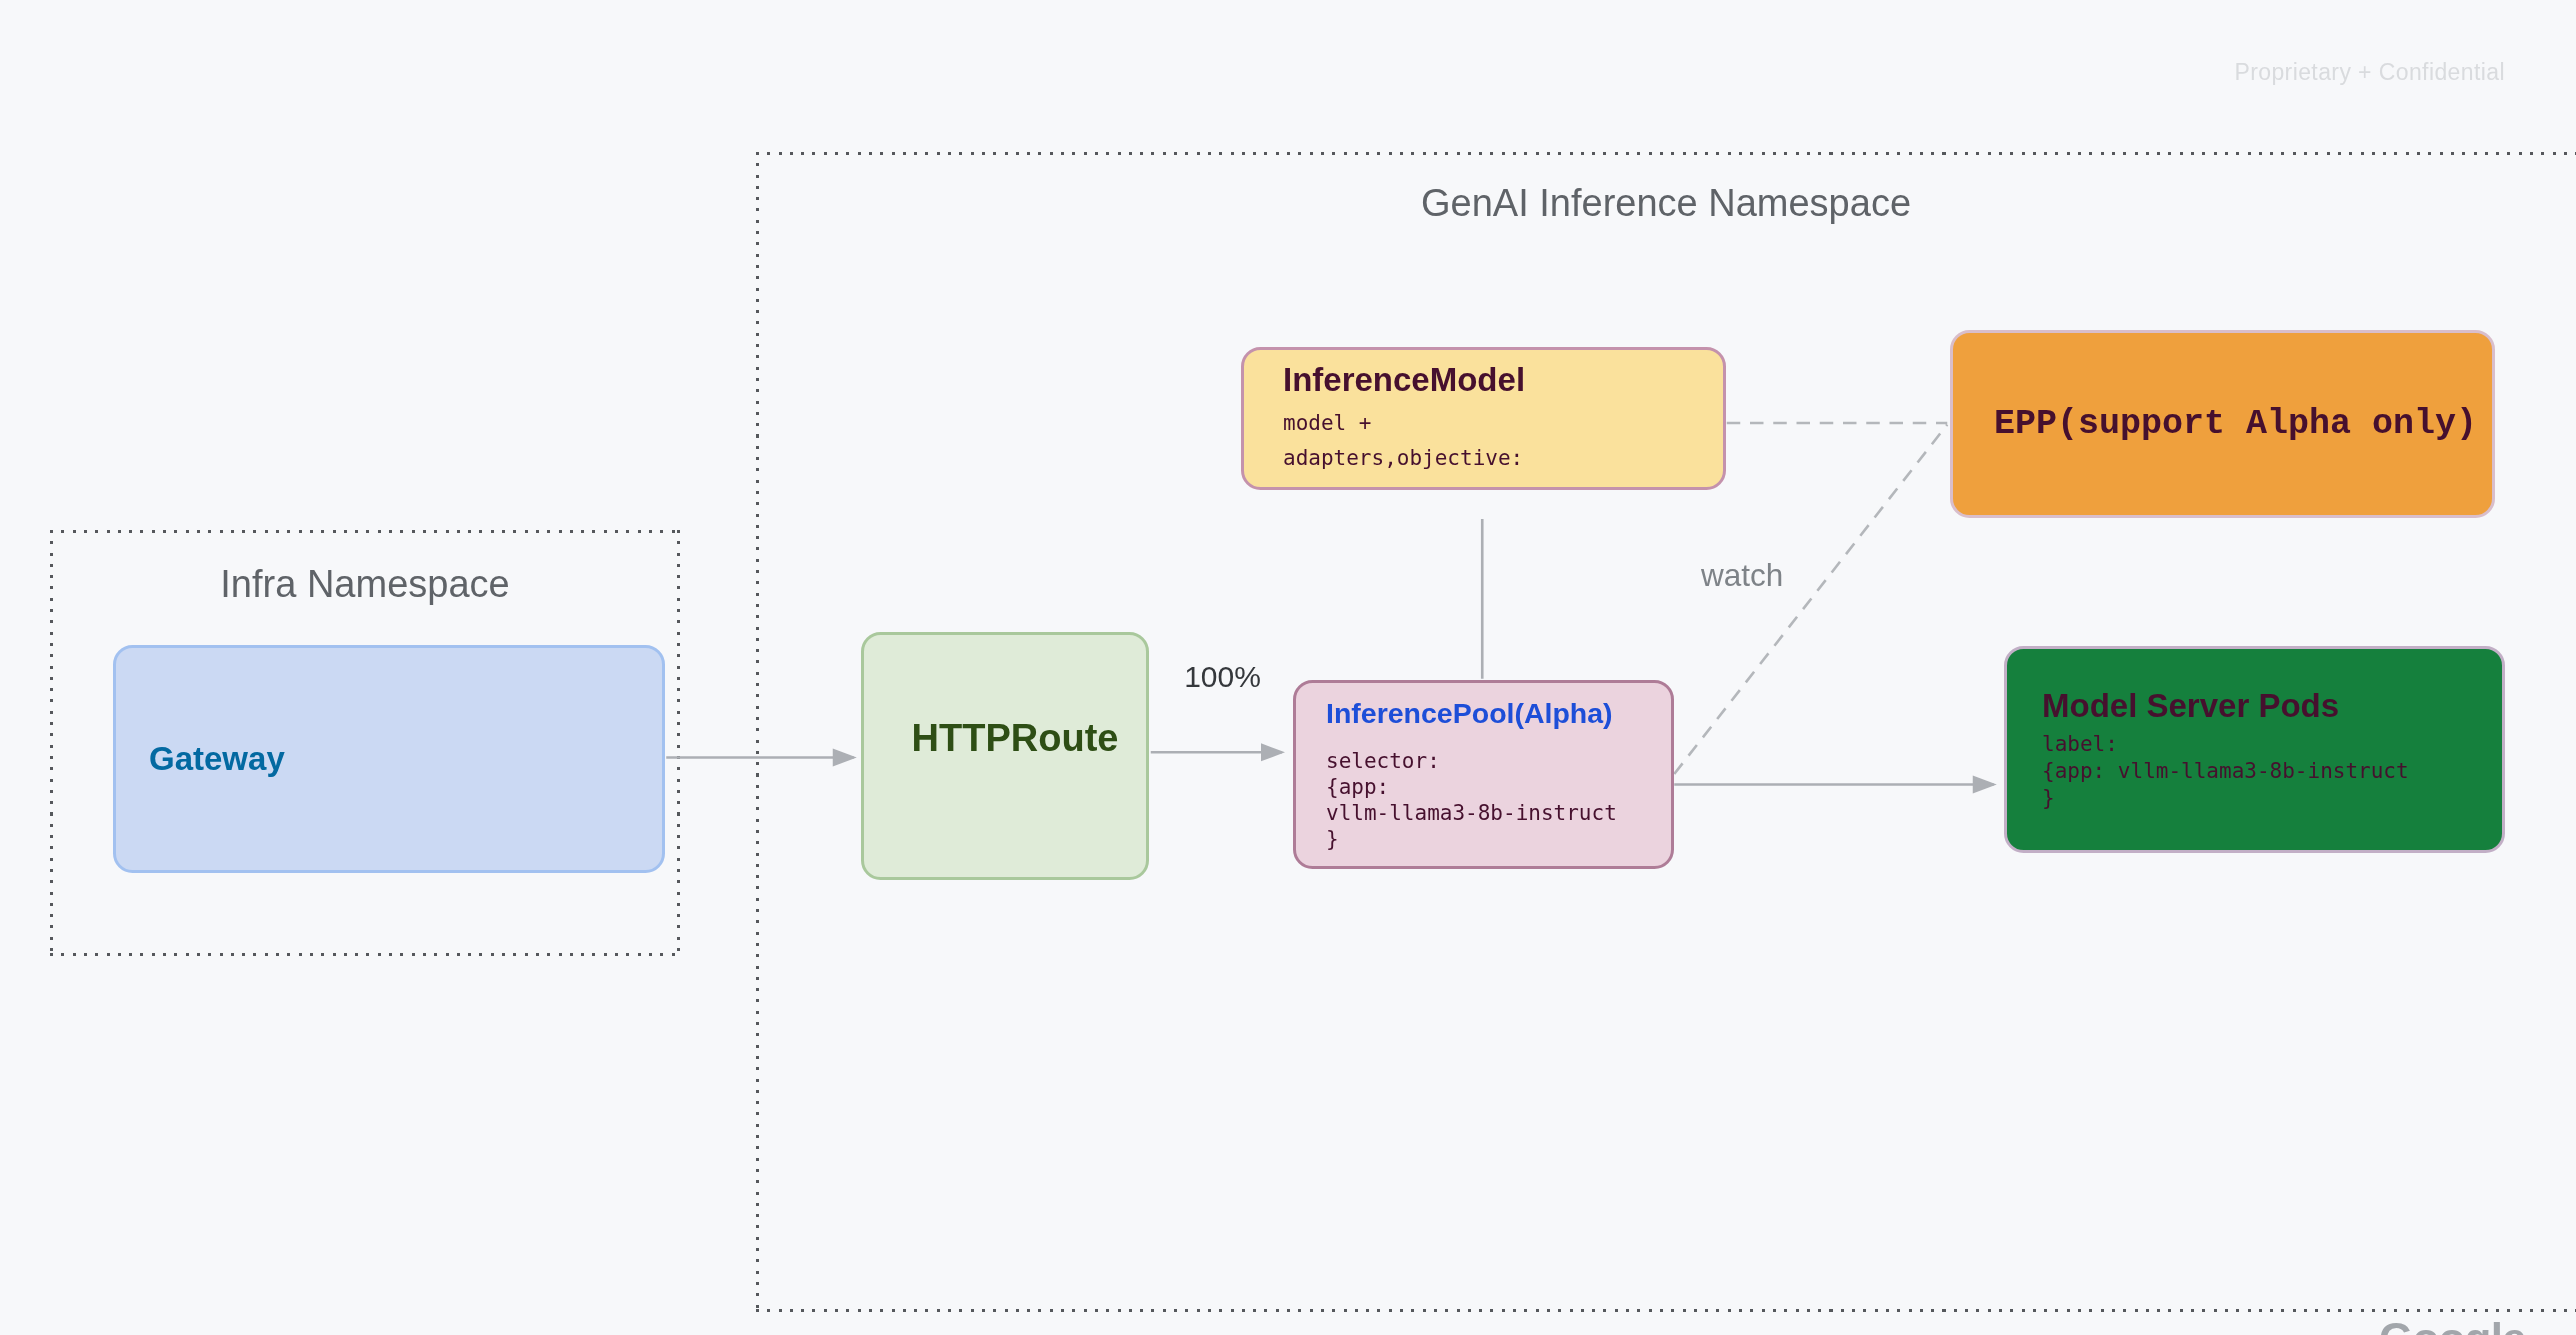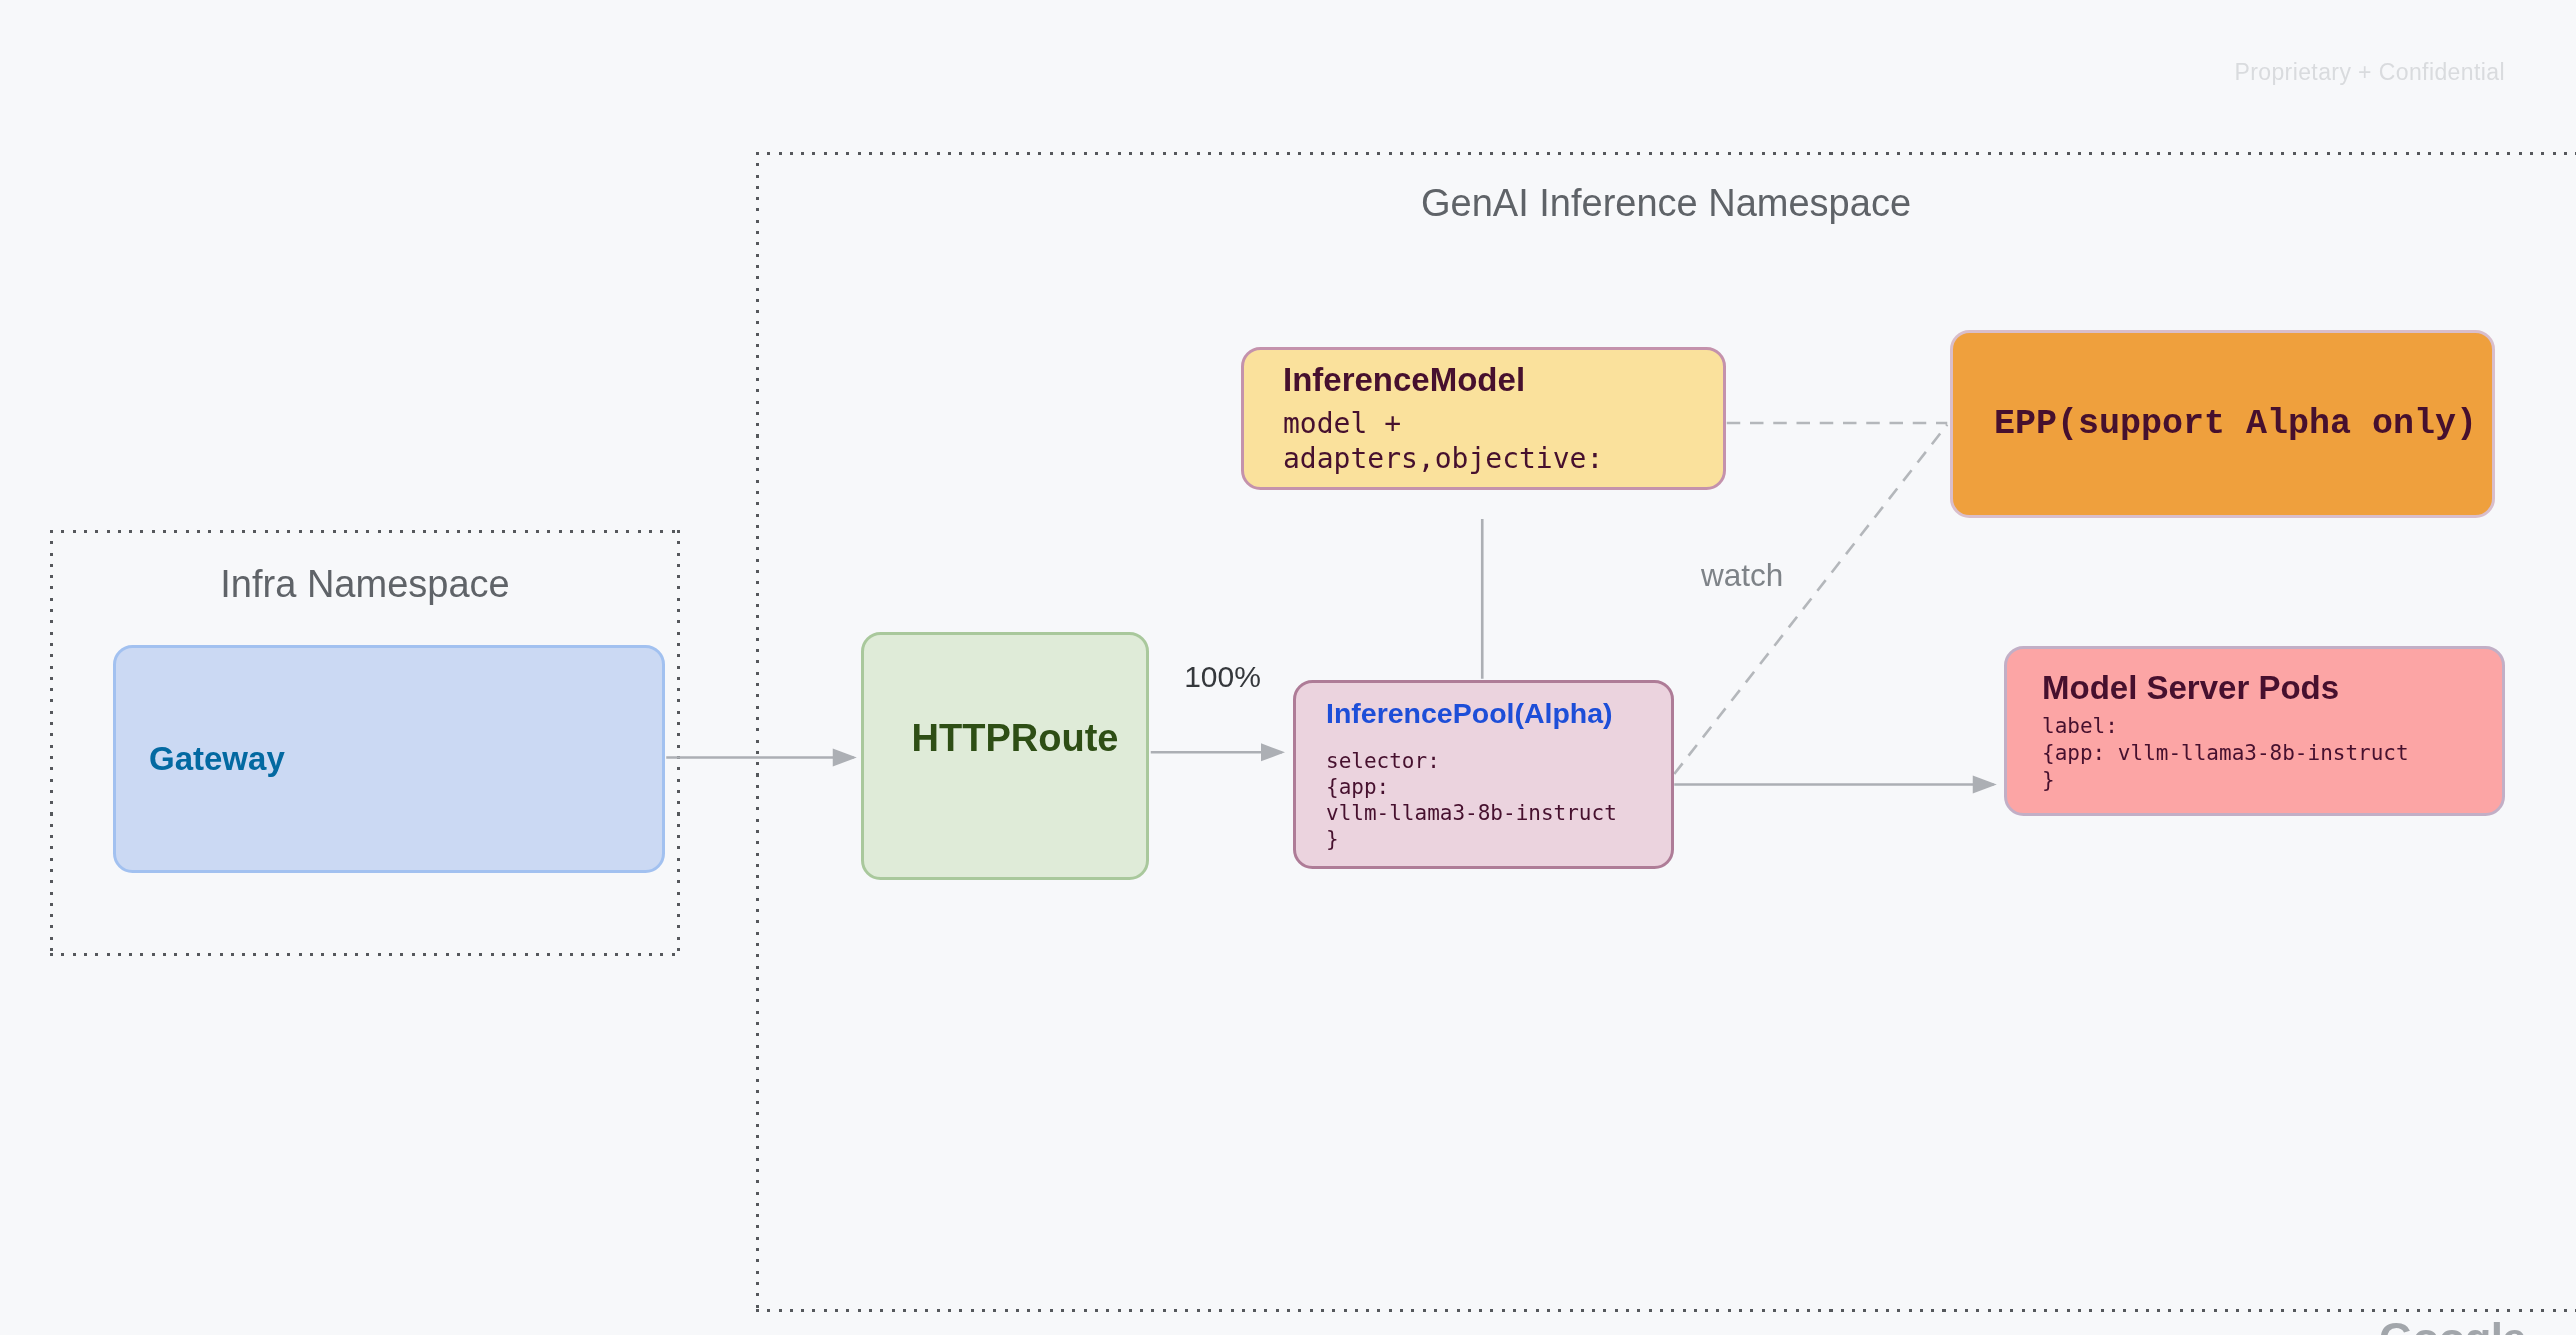--- a/index.html
+++ b/index.html
@@ -57,38 +57,38 @@
     background:#dfebd8;border-color:#a9c89c;
     align-items:center;padding-bottom:36px;padding-left:20px;
   }
   #httproute .title{font-size:38px;color:#2e4e15;}
 
   #inference-model{
     left:1241px;top:327px;width:485px;height:143px;
     background:#fae19c;border-color:#c492ac;padding-left:39px;margin-top:20px;
   }
   #inference-model .title{font-size:33px;color:#46102e;margin-bottom:7.5px;}
-  #inference-model .mono{font-size:28px;line-height:35px;color:#46102e;}
+  #inference-model .mono{font-size:21px;line-height:35px;color:#46102e;}
 
   #epp{
     left:1950px;top:330px;width:545px;height:188px;
     background:#efa03d;border-color:#d9becb;padding-left:41px;
   }
   #epp .title{font-size:35px;color:#46102e;font-family:Liberation Mono, monospace;}
 
   #inference-pool{
     left:1293px;top:680px;width:381px;height:189px;
     background:#ebd3de;border-color:#ae7c97;padding-left:30px;
   }
   #inference-pool .title{font-size:28.5px;color:#1d4ed8;margin-bottom:18px;}
   #inference-pool .mono{font-size:21px;line-height:26px;color:#46102e;}
 
   #model-server-pods{
-    left:2004px;top:646px;width:501px;height:170px;
-    background:#fca5a5;border-color:#c2afc6;padding-left:35px;
+    left:2004px;top:646px;width:501px;height:207px;
+    background:#15803d;border-color:#c2afc6;padding-left:35px;
   }
   #model-server-pods .title{font-size:33px;color:#46102e;margin-bottom:6px;}
   #model-server-pods .mono{font-size:21px;line-height:27px;color:#46102e;}
 
   
   #label-100{left:1155px;top:660px;width:135px;text-align:center;
     font-size:30px;color:#35383c;}
   #label-watch{left:1701px;top:557px;font-size:31.5px;color:#7e8388;}
 
   

